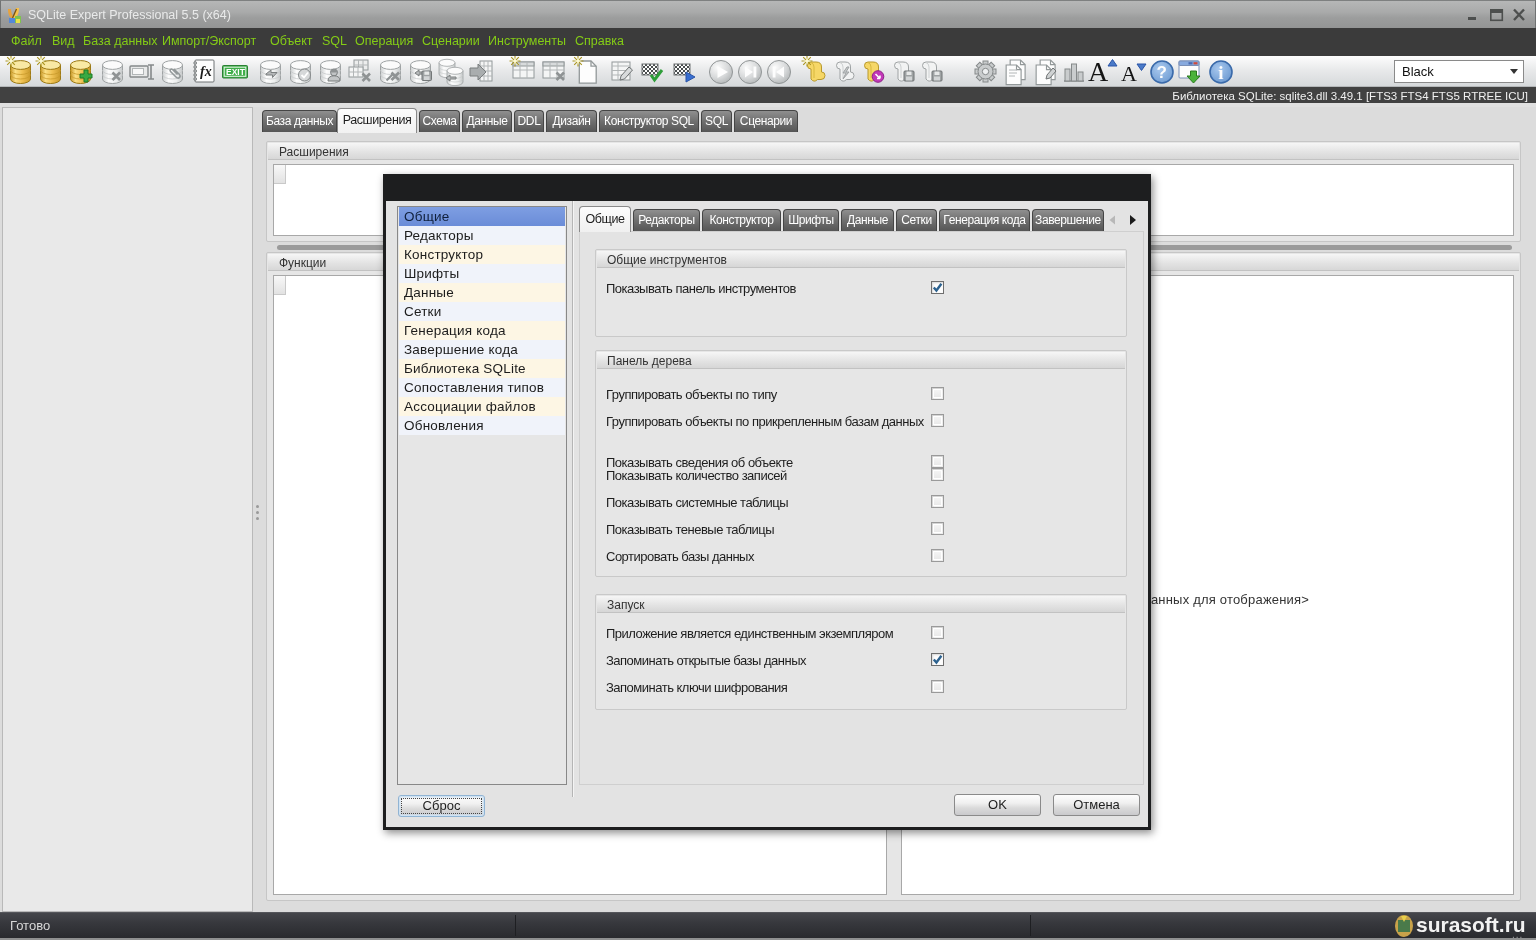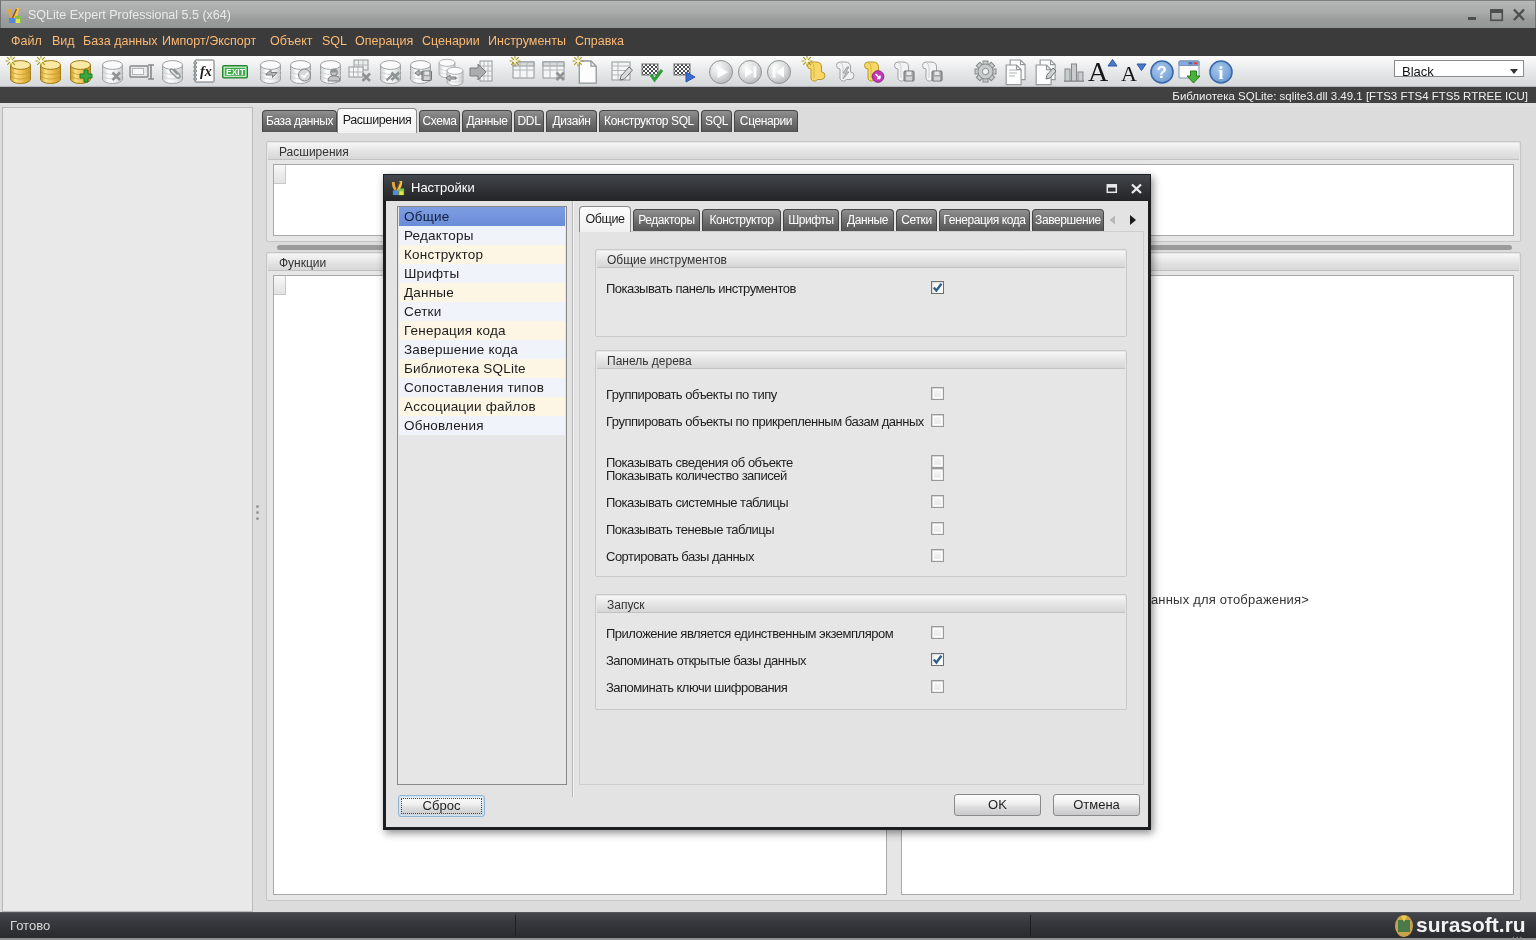--- a/index.html
+++ b/index.html
@@ -6,21 +6,21 @@
 html,body { width:1536px; height:940px; overflow:hidden; font-family:"Liberation Sans", sans-serif; }
 body { position:relative; background:#e0e0e0; }
 .abs { position:absolute; }
 
 
 #titlebar { left:0; top:0; width:1536px; height:29px;
   background:linear-gradient(#b6b7b7,#a9aaaa 40%,#9c9d9d 60%,#939494);
   border-top:1px solid #7e8080; border-left:1px solid #707272; border-right:1px solid #707272;
   color:#e9eaea; font-size:12.5px; }
 #titlebar .ttl { position:absolute; left:27px; top:7px; }
-#menubar { left:0; top:28px; width:1536px; height:28px; background:#3b3b3b; color:#fdba74; font-size:12.5px; }
+#menubar { left:0; top:28px; width:1536px; height:28px; background:#3b3b3b; color:#84cc16; font-size:12.5px; }
 .menuitem { position:absolute; top:6px; }
 #toolbar { left:0; top:56px; width:1536px; height:31px;
   background:linear-gradient(#fdfdfd,#e9eaeb 45%,#d6d9db); border-bottom:1px solid #b4b7b9; }
 #darkstrip { left:0; top:87px; width:1536px; height:16px; background:#414141; color:#f0f0f0; font-size:11.5px; }
 #darkstrip .lib { position:absolute; right:8px; top:3px; }
 
 
 #mainarea { left:0; top:107px; width:1536px; height:805px; background:#dcdcdc; }
 #leftpanel { left:2px; top:0px; width:251px; height:805px; background:#e9e9e9; border:1px solid #b9b9b9; }
 #vsplit { left:253px; top:0; width:9px; height:805px; background:#dcdcdc; }
@@ -378,21 +378,21 @@
         <rect x="1" y="2" width="20" height="4.5" rx="1" fill="#88aade" stroke="#7a90b8"></rect>
         <rect x="15.5" y="3.2" width="4" height="2.2" fill="#d04a3a"></rect>
         <rect x="10.5" y="3.2" width="4" height="2.2" fill="#4a6ab0"></rect>
         <path d="M12.5 12 h6 v5 h3.5 l-6.5 7 l-6.5 -7 h3.5 z" fill="#4ab33a" stroke="#2a7a1e"></path>
       </g>
 <g transform="translate(1208,3)">
         <circle cx="13" cy="13" r="11" fill="url(#gb2)" stroke="#3a6aaa" stroke-width="1.6"></circle>
         <text x="10.2" y="19.5" font-family="Liberation Serif, serif" font-weight="bold" font-size="19" fill="#fdfdfd">i</text>
       </g>
 </svg>
-  <div class="abs" style="right:12px;top:4px;width:130px;height:17px;background:#fff;border:1px solid #8a8a8a;font-size:13px;color:#111;">
+  <div class="abs" style="right:12px;top:4px;width:130px;height:23px;background:#fff;border:1px solid #8a8a8a;font-size:13px;color:#111;">
     <span style="position:absolute;left:7px;top:3px">Black</span>
     <svg style="position:absolute;right:4px;top:8px" width="9" height="6">
         <path d="M0 0 L8 0 L4 5 Z" fill="#333"></path>
       </svg>
   </div>
 </div>
 
 <div class="abs" id="darkstrip">
     <span class="lib">Библиотека SQLite: sqlite3.dll 3.49.1 [FTS3 FTS4 FTS5 RTREE ICU]</span>
   </div>
@@ -451,36 +451,20 @@
     <ellipse cx="10" cy="12" rx="9" ry="11" fill="#c8a24a"></ellipse>
     <rect x="4" y="6" width="12" height="12" fill="#4a7a4a"></rect>
     <path d="M7 2 L10 8 L13 2 Z" fill="#e8d04a"></path>
   </svg>
   <span style="position:absolute;left:1416px;top:0px;font-size:21px;font-weight:bold;color:#f2f2f2;">surasoft.ru</span>
   <span style="position:absolute;left:1512px;top:16px;font-size:10px;letter-spacing:1px;color:#9a9b9e;">...</span>
 </div>
 <div class="abs" id="winbottom"></div>
 
 <div class="abs" id="dialog">
-  <div id="dlgtitle">
-    <svg class="abs" style="left:6px;top:5px" width="16" height="16" viewBox="0 0 17 17">
-      <path d="M2 2 C2 8 4 11 7 12 L9 12 C6 9 5 5 5 2 Z" fill="#e8a33d"></path>
-      <path d="M13 1 C13 7 11 10 8 12 L6 12 C9 8 10 4 10 1 Z" fill="#f6c14c"></path>
-      <path d="M10.5 2 L6.5 11" stroke="#7a5210" stroke-width="1.3" fill="none"></path>
-      <rect x="3" y="11" width="6" height="5" fill="#5588d8"></rect>
-      <rect x="9" y="9" width="6" height="7" fill="#7fc34d"></rect>
-      <rect x="10" y="12" width="4" height="4" fill="#e8e04a"></rect>
-    </svg>
-    <span class="t">Настройки</span>
-    <svg class="abs" style="right:4px;top:8px" width="84" height="12" viewBox="0 0 84 12">
-      <rect x="45.3" y="1.8" width="9" height="7.5" fill="none" stroke="#e8eaec" stroke-width="1.5"></rect>
-      <rect x="45.3" y="1.8" width="9" height="2.8" fill="#e8eaec"></rect>
-      <path d="M70 1.5 L79 10 M79 1.5 L70 10" stroke="#e8eaec" stroke-width="2.4"></path>
-    </svg>
-  </div>
   <div id="dlgbody">
     <div id="dlglist">
       <div class="lrow sel" style="top:0px">Общие</div>
       <div class="lrow blue" style="top:19px">Редакторы</div>
       <div class="lrow cream" style="top:38px">Конструктор</div>
       <div class="lrow blue" style="top:57px">Шрифты</div>
       <div class="lrow cream" style="top:76px">Данные</div>
       <div class="lrow blue" style="top:95px">Сетки</div>
       <div class="lrow cream" style="top:114px">Генерация кода</div>
       <div class="lrow blue" style="top:133px">Завершение кода</div>

